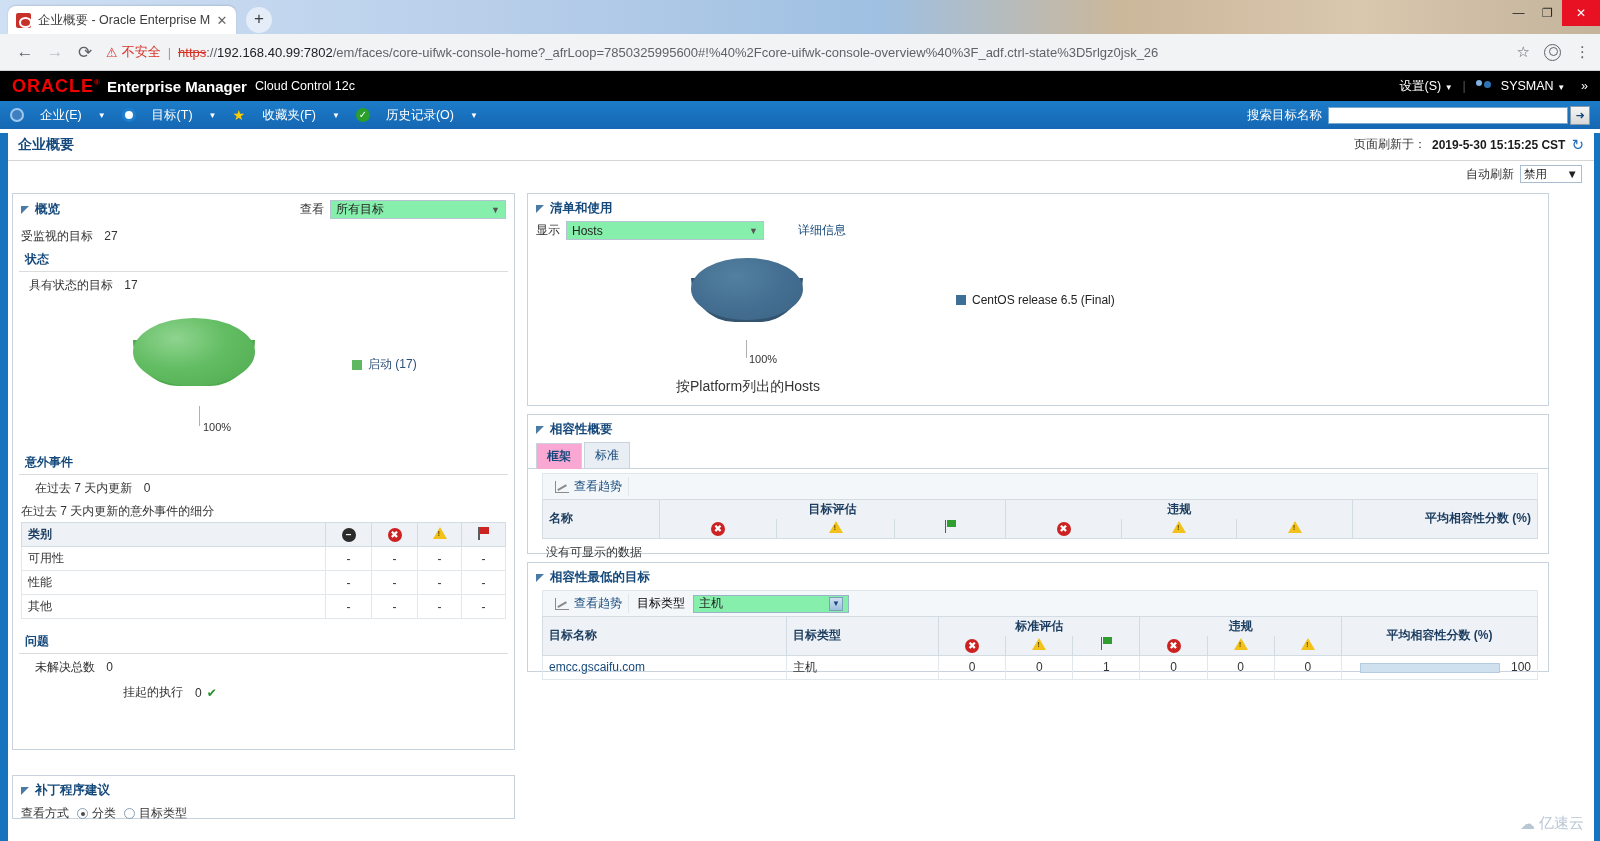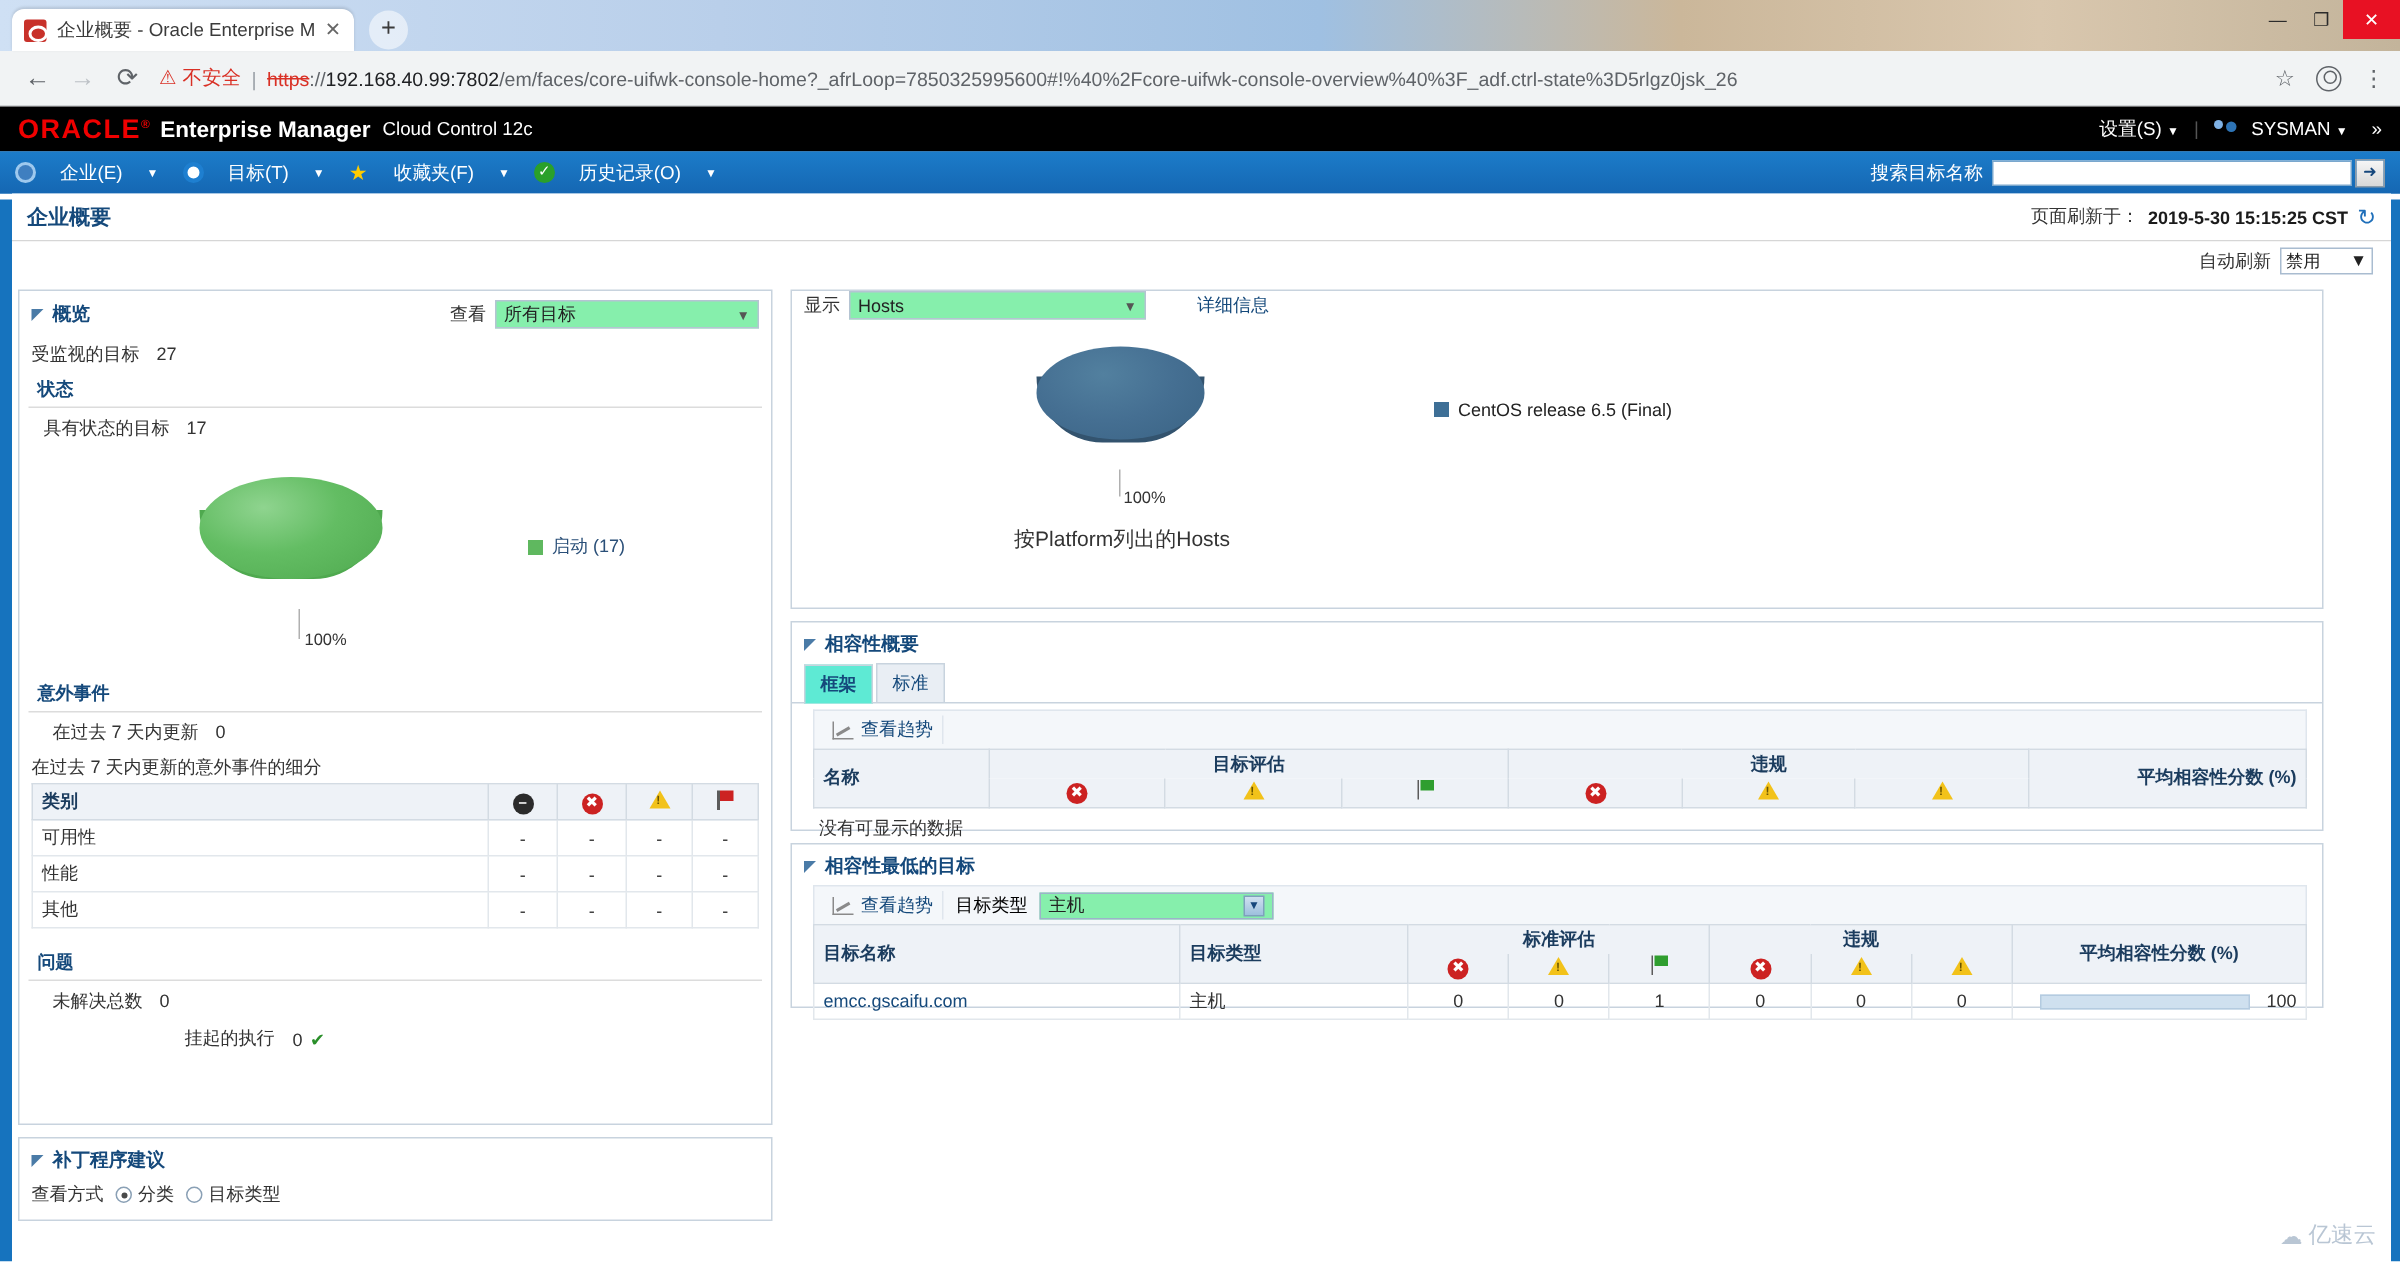--- a/index.html
+++ b/index.html
@@ -184,21 +184,21 @@
   .flag { display:inline-block; width:13px;height:13px; position:relative;}
   .flag .pole{position:absolute;left:1px;top:0;width:1.5px;height:13px;background:#5b5b5b;}
   .flag .cloth{position:absolute;left:3px;top:0;width:9px;height:7px;background:#cc2222;}
   .flag.green .cloth{background:#2f9e2f;}
 
   .check { color:#2a8f2a; font-size:12px; }
 
   .tabs-bar { display:flex; padding-left:8px; border-bottom:1px solid #c8d3de; }
   .tabx { font-size:12px; padding:4px 10px; border:1px solid #c8d3de; border-bottom:none;
     background:#e9eef4; color:#15497b; margin-right:2px; }
-  .tabx.active { background:#5eead4; font-weight:bold; position:relative; top:1px;}
+  .tabx.active { background:#f9a8d4; font-weight:bold; position:relative; top:1px;}
 
   .toolbar {
     display:flex; align-items:center; gap:8px; background:#f4f7fa;
     border:1px solid #dfe6ed; border-bottom:none; padding:3px 6px; font-size:12px;
   }
   .tb-btn { display:flex; align-items:center; gap:5px; color:#15497b; padding:1px 6px;
     border-right:1px solid #dfe6ed; }
   .trend-ico { width:14px;height:12px;border-left:1.5px solid #8a8a8a;border-bottom:1.5px solid #8a8a8a;
     position:relative; display:inline-block;}
   .trend-ico::after{content:"";position:absolute;left:2px;bottom:1px;width:10px;height:1.5px;background:#8a8a8a;
@@ -428,21 +428,21 @@
         <div style="padding:4px 0 0 0;">
           <div style="display:flex;align-items:center;font-size:12px;color:#333;padding:2px 0;">
             <span style="width:170px;text-align:right;">挂起的执行</span>
             <span style="margin-left:12px;">0</span>
             <span class="check" style="margin-left:5px;">✔</span>
           </div>
 
         </div>
       </div>
 
-      <div class="panel" style="margin-top:8px; height:56px;">
+      <div class="panel" style="margin-top:25px; height:44px;">
         <div class="panel-hd">
           <span class="twisty"></span>
           <span class="panel-title">补丁程序建议</span>
         </div>
         <div style="display:flex;align-items:center;gap:8px;font-size:12px;color:#333;padding:2px 0 0 8px;">
           <span>查看方式</span>
           <span style="display:flex;align-items:center;gap:4px;">
             <span class="radio on"></span>
             <span>分类</span>
           </span>
@@ -450,20 +450,24 @@
             <span class="radio"></span>
             <span>目标类型</span>
           </span>
         </div>
       </div>
     </div>
 
     <div class="col-right">
 
       <div class="panel" style="height:213px; position:relative; overflow:hidden;">
+        <div class="panel-hd">
+          <span class="twisty"></span>
+          <span class="panel-title">清单和使用</span>
+        </div>
         <div class="row-ctl" style="padding:0 0 0 8px;">
           <span style="margin-right:6px;">显示</span>
           <span class="sel" style="width:198px;">
             <span>Hosts</span>
             <span class="cv">▼</span>
           </span>
           <span class="link" style="margin-left:34px;">详细信息</span>
         </div>
 
         <div style="position:relative; height:150px;">

